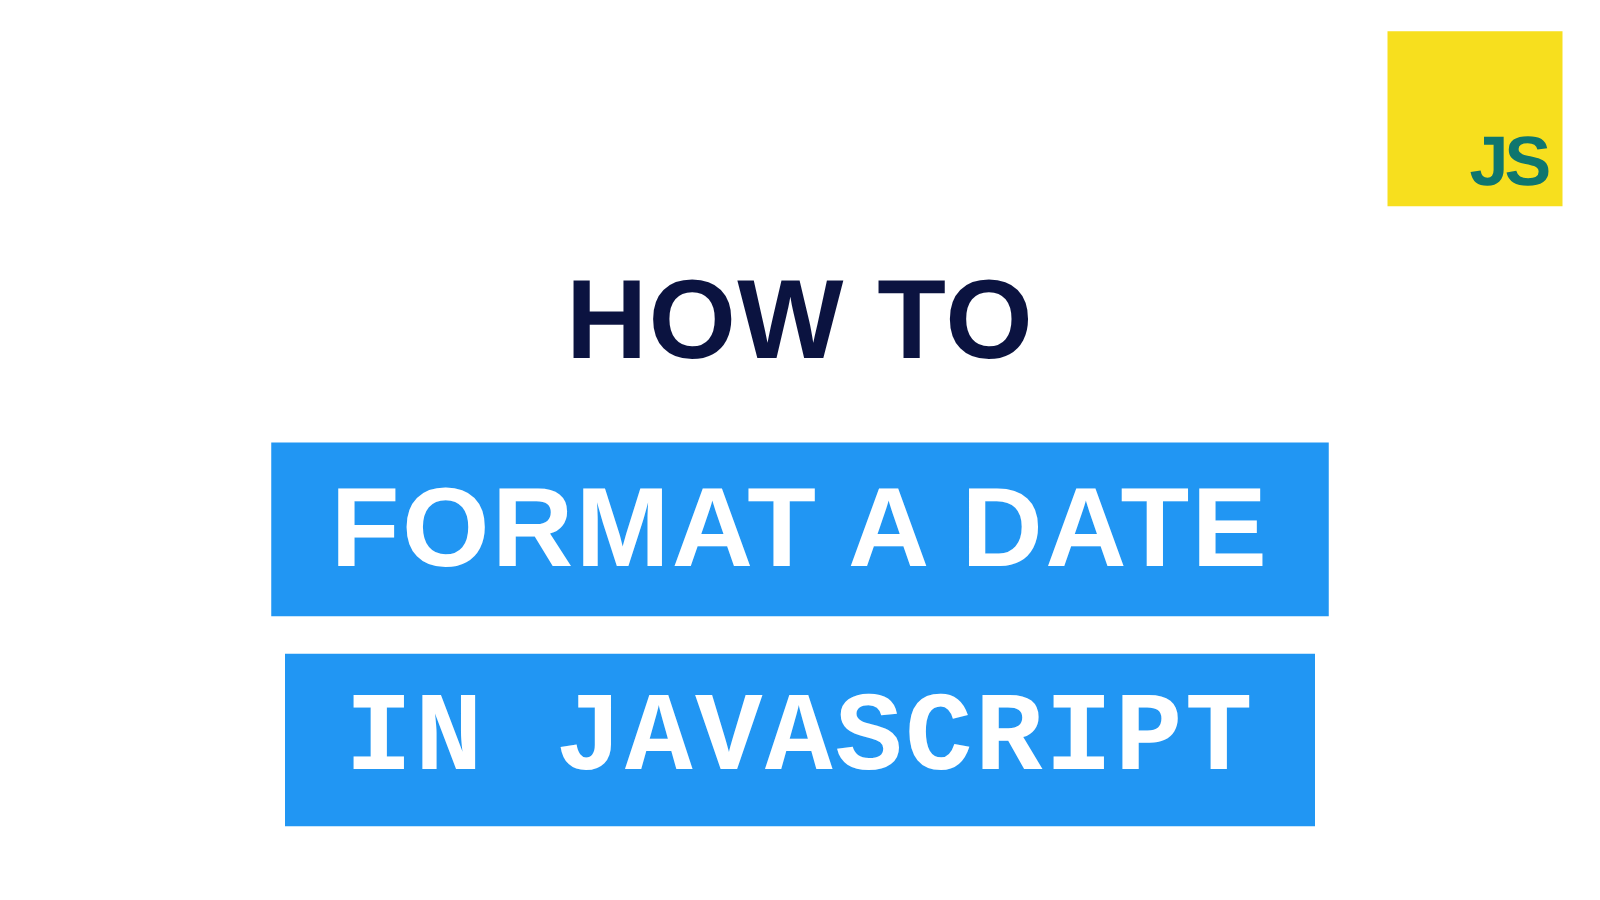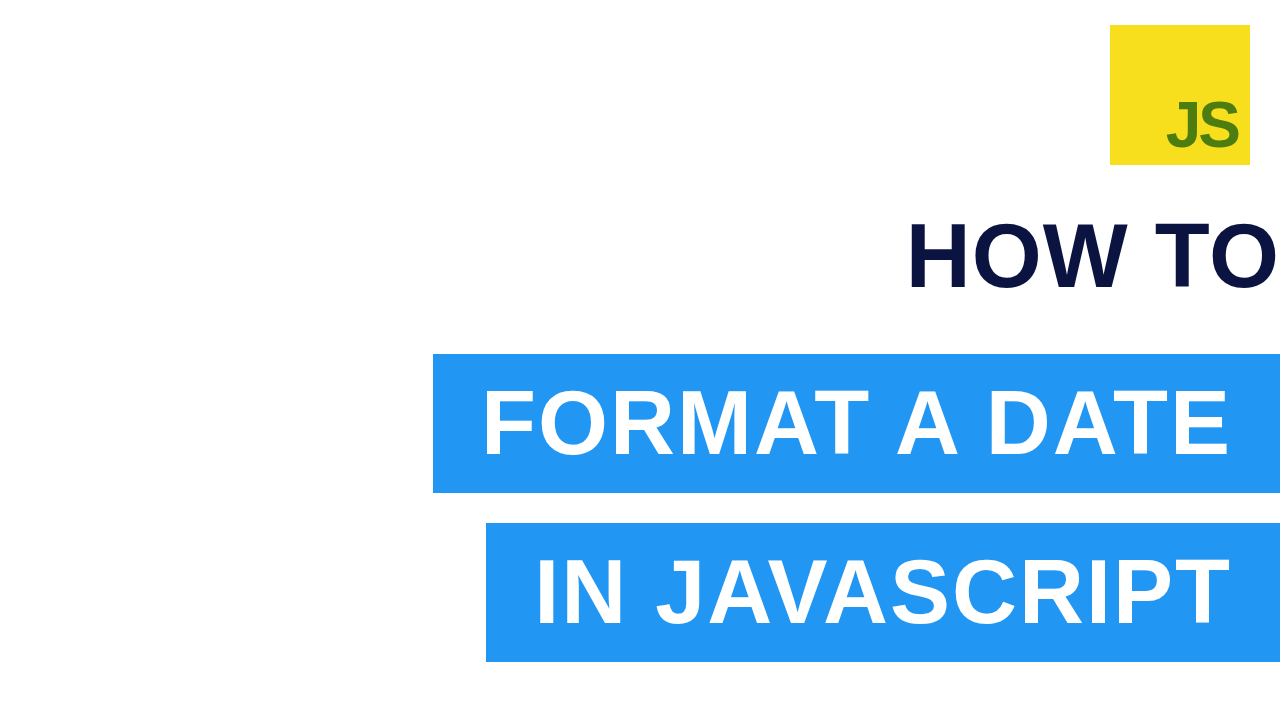--- a/index.html
+++ b/index.html
@@ -21,34 +21,34 @@
       right: 30px;
       width: 140px;
       height: 140px;
       background: #F7DF1E;
       display: flex;
       align-items: flex-end;
       justify-content: flex-end;
       padding: 8px 12px;
     }
     .js-logo-text {
-      font-size: 64px;
+      font-size: 56px;
       font-weight: 900;
-      color: #4d7c0f;
+      color: #0f766e;
       letter-spacing: -3px;
       line-height: 1;
     }
     .title-container {
       position: absolute;
       top: 205px;
       left: 0;
       width: 100%;
       display: flex;
       flex-direction: column;
-      align-items: flex-end;
+      align-items: center;
       gap: 30px;
     }
     .title-line-1 {
       font-size: 90px;
       font-weight: 900;
       color: #0B1340;
       letter-spacing: 1px;
     }
     .title-line-2 {
       font-size: 90px;
@@ -59,20 +59,21 @@
       letter-spacing: 2px;
       margin-top: 16px;
     }
     .title-line-3 {
       font-size: 90px;
       font-weight: 900;
       color: #ffffff;
       background: #2196F3;
       padding: 18px 48px;
       letter-spacing: 2px;
+      font-family: Liberation Mono, monospace;
     }
   </style>
 </head>
 <body>
 
 <div class="js-logo">
   <span class="js-logo-text">JS</span>
 </div>
 
 <div class="title-container">

